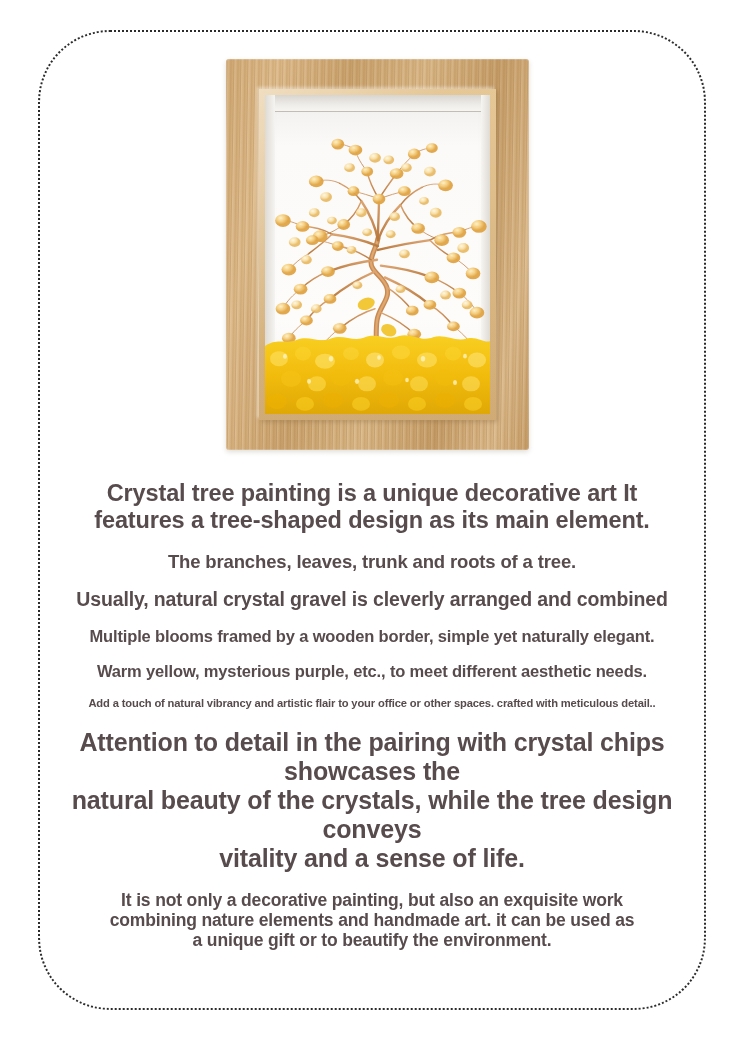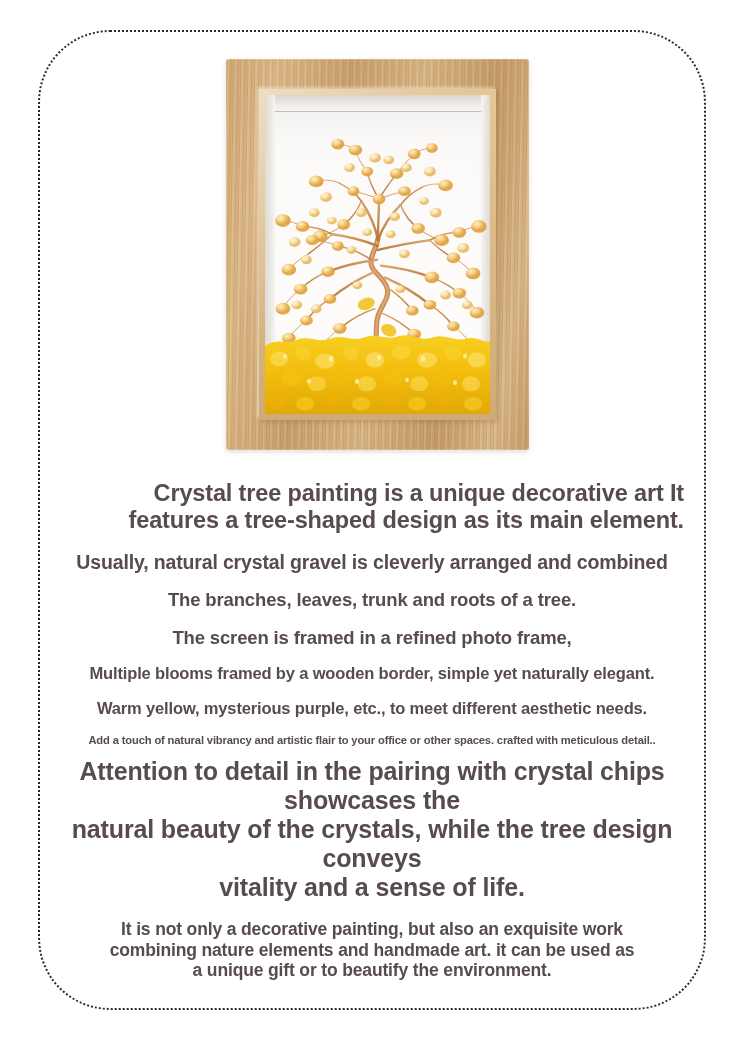--- a/index.html
+++ b/index.html
@@ -127,26 +127,26 @@
     color: #574b4d;
   }
   .line {
     font-weight: bold;
     line-height: 1.16;
     letter-spacing: -0.15px;
     margin: 0;
     padding: 0;
     white-space: pre-line;
   }
-  .s-xl   { font-size: 23.5px; margin-bottom: 16px; text-align: right; }
+  .s-xl   { font-size: 23.5px; margin-bottom: 16px; }
   .s-lg   { font-size: 19.5px; margin-bottom: 16px; }
   .s-md   { font-size: 18.5px; margin-bottom: 16px; }
   .s-sm   { font-size: 16.5px; margin-bottom: 16px; }
   .s-xs   { font-size: 12.4px; margin-bottom: 17px; }
-  .s-xxs  { font-size: 11.2px; margin-bottom: 10px; }
+  .s-xxs  { font-size: 11.2px; margin-bottom: 18px; }
   .s-blk  { font-size: 25px; margin-bottom: 17px; }
   .s-blk2 { font-size: 17.5px; margin-bottom: 11px; }
 </style>
 </head>
 <body>
 
 <div id="poster">
 
   <div id="photo">
     <div class="frame"></div>
@@ -369,23 +369,22 @@
             <circle cx="190" cy="45" r="2"></circle>
           </g>
         </svg>
       </div>
     </div>
   </div>
 
   <div id="copy">
     <p class="line s-xl">Crystal tree painting is a unique decorative art It
 features a tree-shaped design as its main element.</p>
+    <p class="line s-md">The branches, leaves, trunk and roots of a tree.</p>
     <p class="line s-lg">Usually, natural crystal gravel is cleverly arranged and combined</p>
-    <p class="line s-md">The branches, leaves, trunk and roots of a tree.</p>
-    <p class="line s-md">The screen is framed in a refined photo frame,</p>
     <p class="line s-sm">Multiple blooms framed by a wooden border, simple yet naturally elegant.</p>
     <p class="line s-sm">Warm yellow, mysterious purple, etc., to meet different aesthetic needs.</p>
     <p class="line s-xxs">Add a touch of natural vibrancy and artistic flair to your office or other spaces. crafted with meticulous detail..</p>
     <p class="line s-blk">Attention to detail in the pairing with crystal chips showcases the
 natural beauty of the crystals, while the tree design conveys
 vitality and a sense of life.</p>
     <p class="line s-blk2">It is not only a decorative painting, but also an exquisite work
 combining nature elements and handmade art. it can be used as
 a unique gift or to beautify the environment.</p>
   </div>

